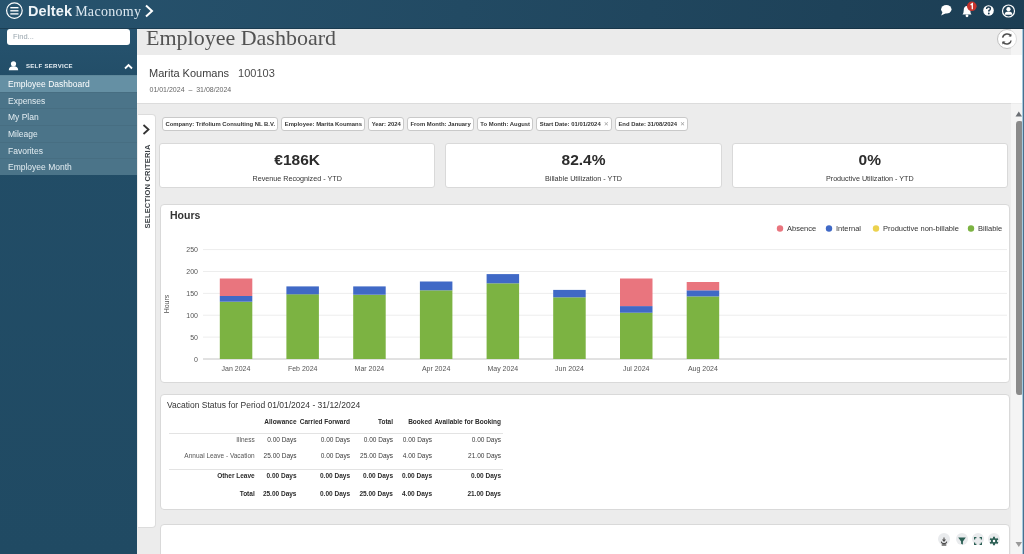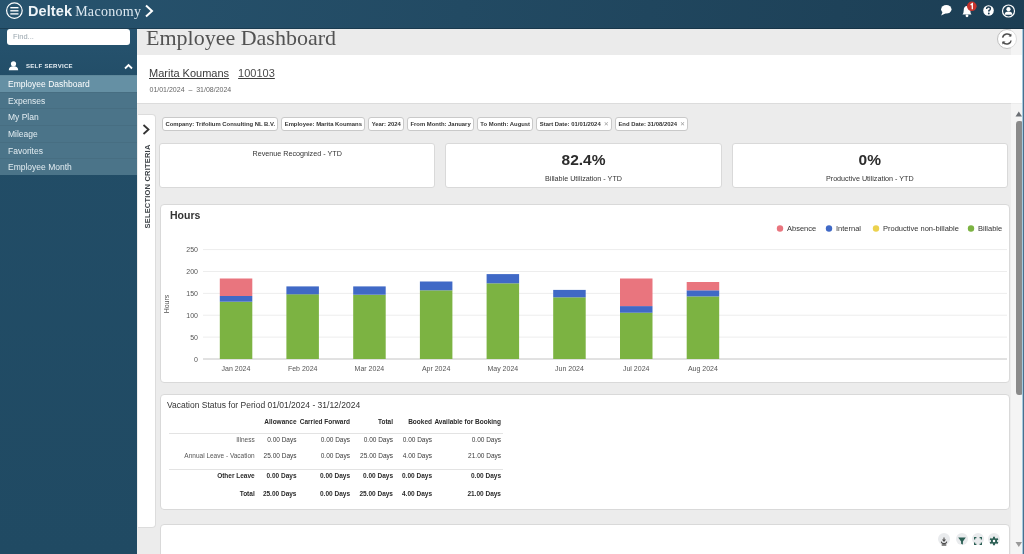--- a/index.html
+++ b/index.html
@@ -28,21 +28,21 @@
 .mitem.active { background:#6590a4; color:#ffffff; }
 
 
 #titleband { position:absolute; left:137px; top:21px; width:887px; height:34px; background:#ebebeb; }
 #pagetitle { position:absolute; left:9px; top:4px; font-family:"Liberation Serif", serif;
   font-size:22px; color:#525252; }
 #refreshbtn { position:absolute; right:7px; top:7.5px; width:20px; height:20px; border-radius:50%;
   background:#ffffff; border:1px solid #bfbfbf; }
 #whiteband { position:absolute; left:137px; top:55px; width:887px; height:49px; background:#ffffff;
   border-bottom:1px solid #dcdcdc; }
-#empname { position:absolute; left:12px; top:11.5px; font-size:11px; color:#3c3c3c;text-decoration:underline; }
+#empname { position:absolute; left:12px; top:11.5px; font-size:11px; color:#3c3c3c; }
 #empnum { color:#4a4a4a; margin-left:9px; }
 #empdates { position:absolute; left:12.5px; top:31px; font-size:7px; color:#666; }
 
 
 #chips { position:absolute; left:162px; top:117px; display:flex; gap:2.9px; }
 .chip { height:13.5px; line-height:12.5px; background:#ffffff; border:1px solid #c9c9c9;
   border-radius:3px; font-size:5.9px; font-weight:bold; color:#333; padding:0 2.4px; white-space:nowrap; }
 .chip .x { color:#999; margin-left:3px; font-size:6px; font-weight:normal; }
 
 
@@ -135,20 +135,21 @@
 
   <div id="selstrip">
     <svg id="selarrow" width="10" height="13" viewBox="0 0 10 13">
       <path d="M2.5 2 L7.5 6.5 L2.5 11" stroke="#333" stroke-width="1.8" fill="none"></path>
     </svg>
     <div id="seltext">SELECTION CRITERIA</div>
   </div>
 
   <div id="kpis">
     <div class="kpi">
+        <div class="val">€186K</div>
         <div class="lab">Revenue Recognized - YTD</div>
       </div>
     <div class="kpi">
         <div class="val">82.4%</div>
         <div class="lab">Billable Utilization - YTD</div>
       </div>
     <div class="kpi">
         <div class="val">0%</div>
         <div class="lab">Productive Utilization - YTD</div>
       </div>

